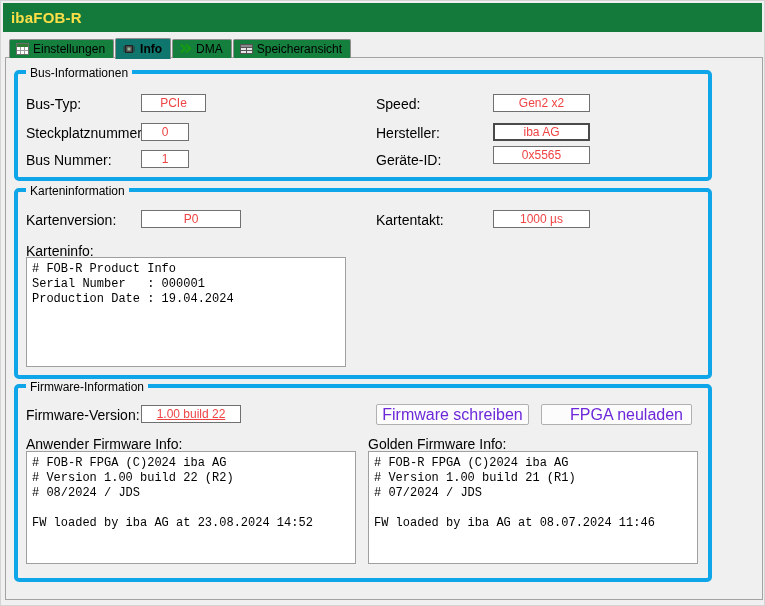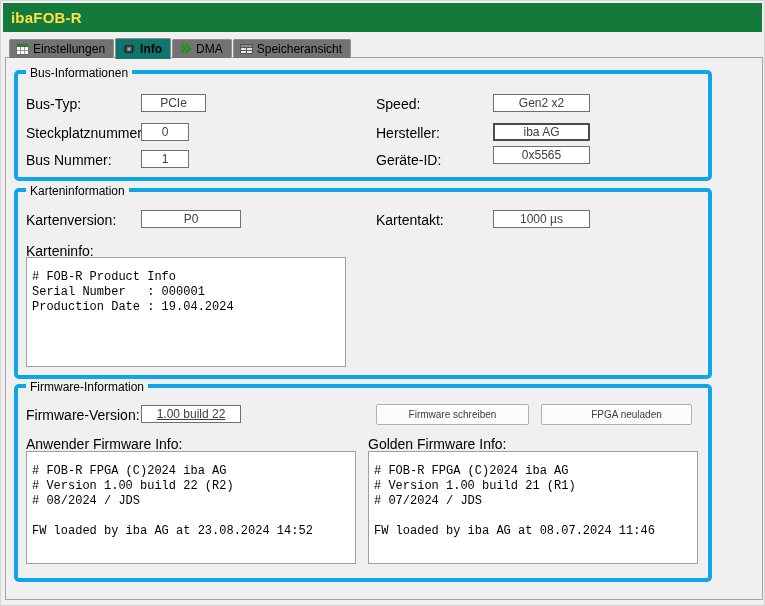--- a/index.html
+++ b/index.html
@@ -16,21 +16,21 @@
     color:#fde047;font-size:15px;font-weight:bold;padding-left:8px;
     letter-spacing:0.2px;
   }
   .tabstrip{
     position:absolute;left:4px;top:36px;height:21px;display:flex;
     align-items:flex-end;z-index:2;padding-left:4px;
   }
   .tab{
     display:flex;align-items:center;gap:4px;height:19px;box-sizing:border-box;
     padding:0 8px 1px 6px;border:1px solid #8e8e8e;border-bottom:none;
-    border-radius:2px 2px 0 0;background:#737373;font-size:12px;color:#000;
+    border-radius:2px 2px 0 0;background:#15803d;font-size:12px;color:#000;
     margin-right:1px;cursor:default;
   }
   .tab.selected{
     height:21px;margin-bottom:-1px;background:#0f766e;font-weight:bold;
     z-index:3;position:relative;
   }
   .panel{
     position:absolute;left:4px;top:56px;width:756px;height:541px;
     border:1px solid #a3a3a3;background:#f0f0f0;box-sizing:content-box;
   }
@@ -40,34 +40,34 @@
   .legend{
     position:absolute;top:-8px;left:8px;background:#f0f0f0;padding:0 4px;
     font-size:12px;color:#000;white-space:nowrap;
   }
   .lbl{
     position:absolute;font-size:14px;color:#000;white-space:nowrap;
   }
   .tbox{
     position:absolute;height:18px;box-sizing:border-box;background:#fff;
     border:1px solid #707070;display:flex;align-items:center;
-    justify-content:center;font-size:12px;color:#404040;white-space:nowrap;
+    justify-content:center;font-size:12px;color:#ef4444;white-space:nowrap;
   }
   .tbox.focused{border:2px solid #4a4a4a;}
   .btn{
     position:absolute;height:21px;box-sizing:border-box;background:#fcfcfc;
     border:1px solid #b0b0b0;border-radius:2px;display:flex;
-    align-items:center;justify-content:center;font-size:10px;color:#404040;
+    align-items:center;justify-content:center;font-size:16px;color:#6d28d9;
     cursor:default;
   }
   .marea{
     position:absolute;box-sizing:border-box;background:#fff;
     border:1px solid #9f9f9f;font-family:"Liberation Mono",monospace;
     font-size:12px;line-height:15px;color:#000;white-space:pre;
-    padding:12px 5px;overflow:hidden;
+    padding:4px 5px;overflow:hidden;
   }
   .ticon{flex:0 0 auto;display:block;}
 </style>
 </head>
 <body>
 
 <div class="window">
 
   <div class="titlebar">
     <span class="title">ibaFOB-R</span>

